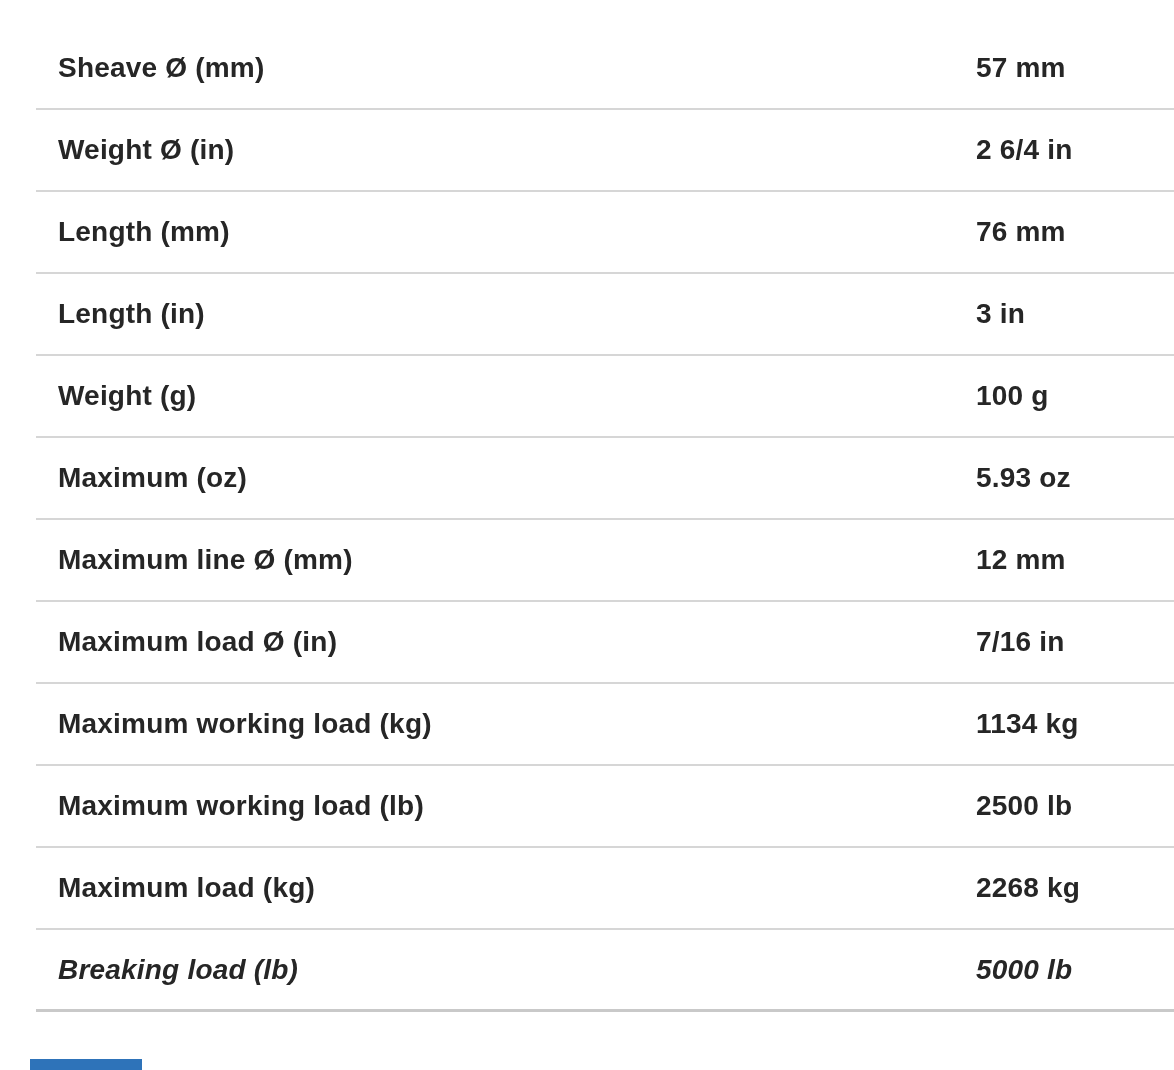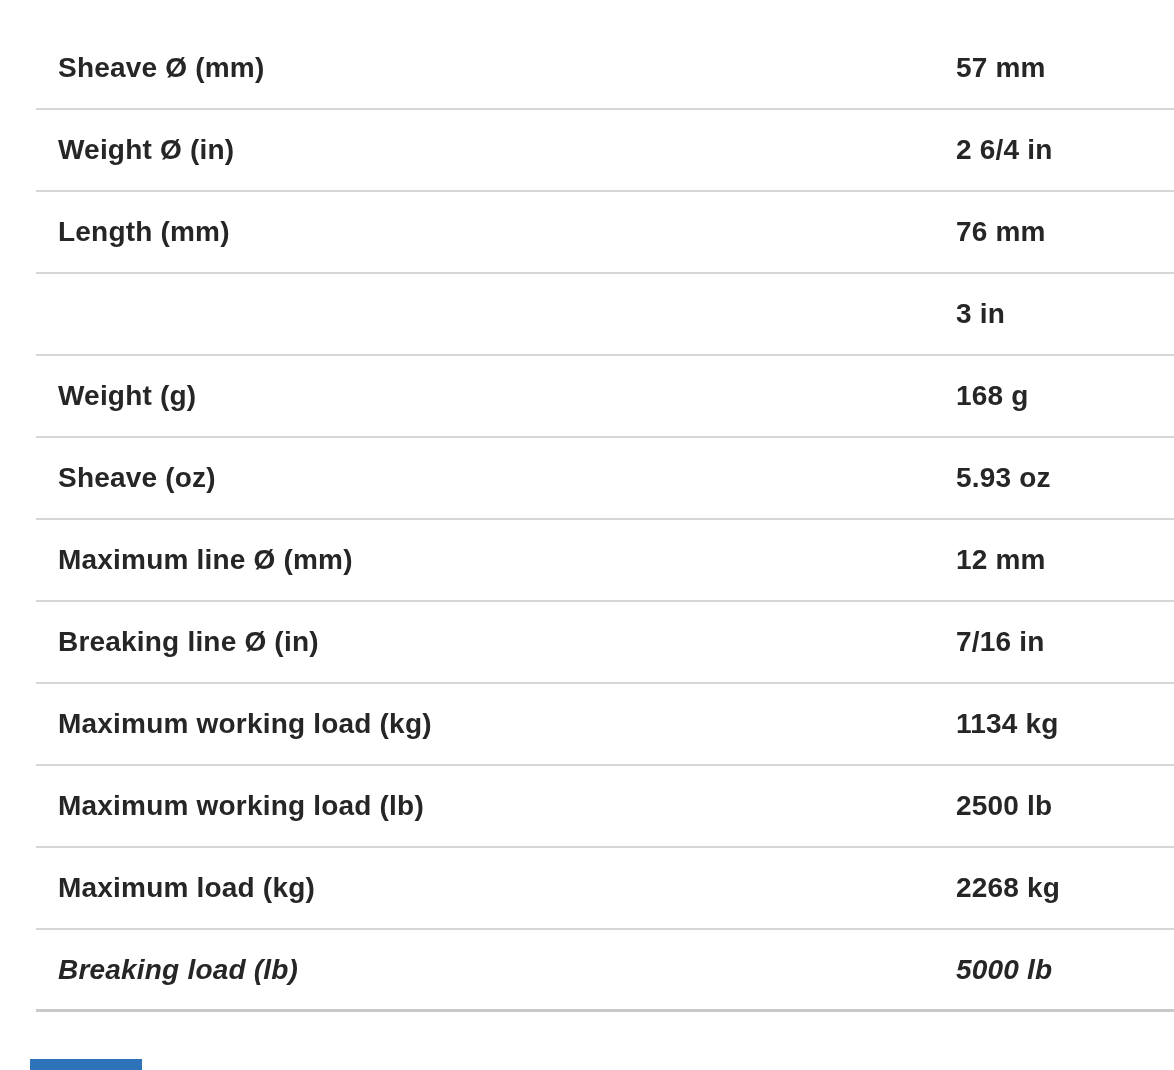--- a/index.html
+++ b/index.html
@@ -40,21 +40,21 @@
   .spec-label {
     padding-left: 22px;
     font-size: 28px;
     font-weight: 700;
     color: var(--text-color);
     letter-spacing: 0.2px;
     white-space: nowrap;
   }
   .spec-value {
     position: absolute;
-    left: 920px;
+    left: 940px;
     font-size: 28px;
     font-weight: 700;
     color: var(--text-color);
     letter-spacing: 0.2px;
     white-space: nowrap;
   }
   .bottom-bar {
     position: absolute;
     left: 30px;
     bottom: 0;
@@ -75,36 +75,37 @@
       </div>
       <div class="spec-row">
         <div class="spec-label">Weight Ø (in)</div>
         <div class="spec-value">2 6/4 in</div>
       </div>
       <div class="spec-row">
         <div class="spec-label">Length (mm)</div>
         <div class="spec-value">76 mm</div>
       </div>
       <div class="spec-row">
+        <div class="spec-label">Length (in)</div>
         <div class="spec-value">3 in</div>
       </div>
       <div class="spec-row">
         <div class="spec-label">Weight (g)</div>
-        <div class="spec-value">168 g</div>
+        <div class="spec-value">100 g</div>
       </div>
       <div class="spec-row">
-        <div class="spec-label">Sheave (oz)</div>
+        <div class="spec-label">Maximum (oz)</div>
         <div class="spec-value">5.93 oz</div>
       </div>
       <div class="spec-row">
         <div class="spec-label">Maximum line Ø (mm)</div>
         <div class="spec-value">12 mm</div>
       </div>
       <div class="spec-row">
-        <div class="spec-label">Breaking line Ø (in)</div>
+        <div class="spec-label">Maximum load Ø (in)</div>
         <div class="spec-value">7/16 in</div>
       </div>
       <div class="spec-row">
         <div class="spec-label">Maximum working load (kg)</div>
         <div class="spec-value">1134 kg</div>
       </div>
       <div class="spec-row">
         <div class="spec-label">Maximum working load (lb)</div>
         <div class="spec-value">2500 lb</div>
       </div>

